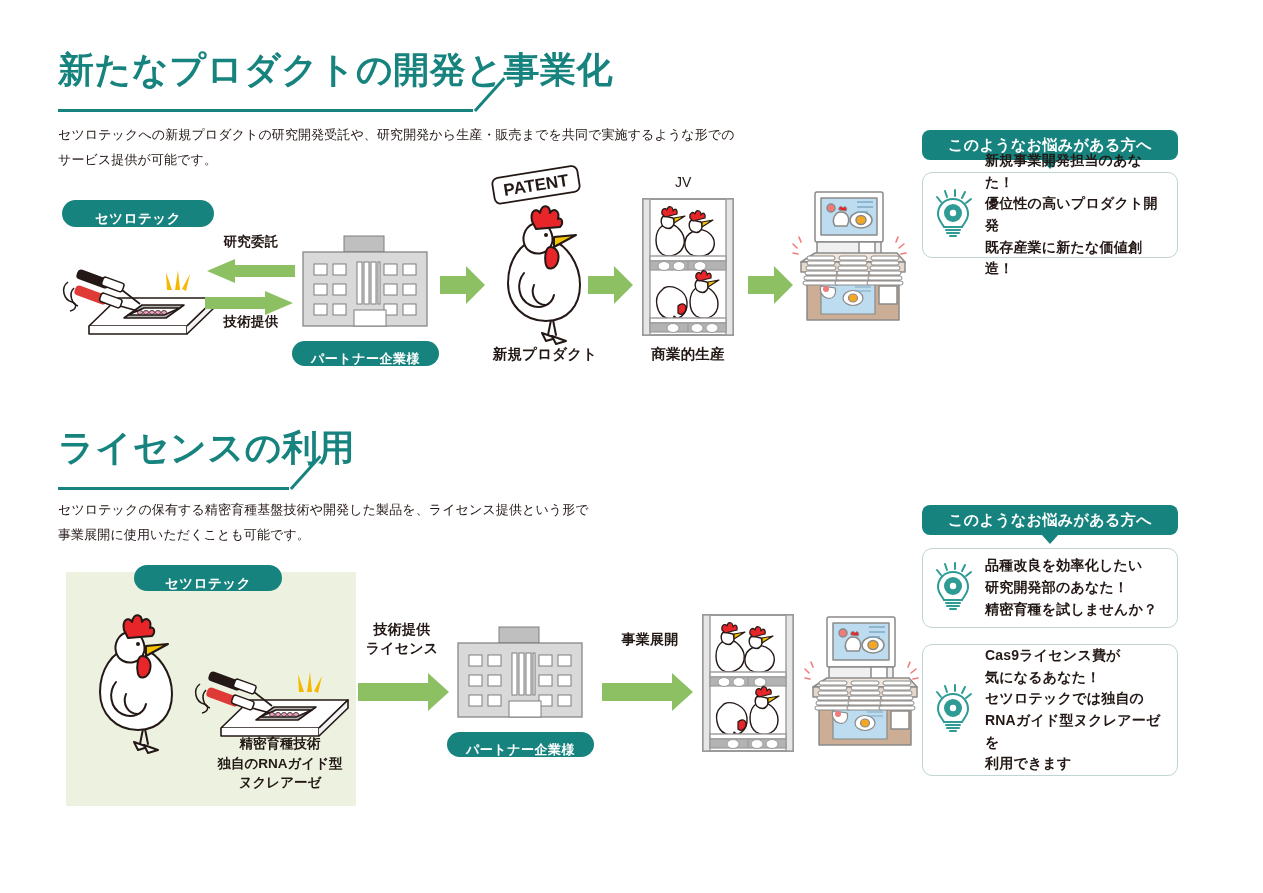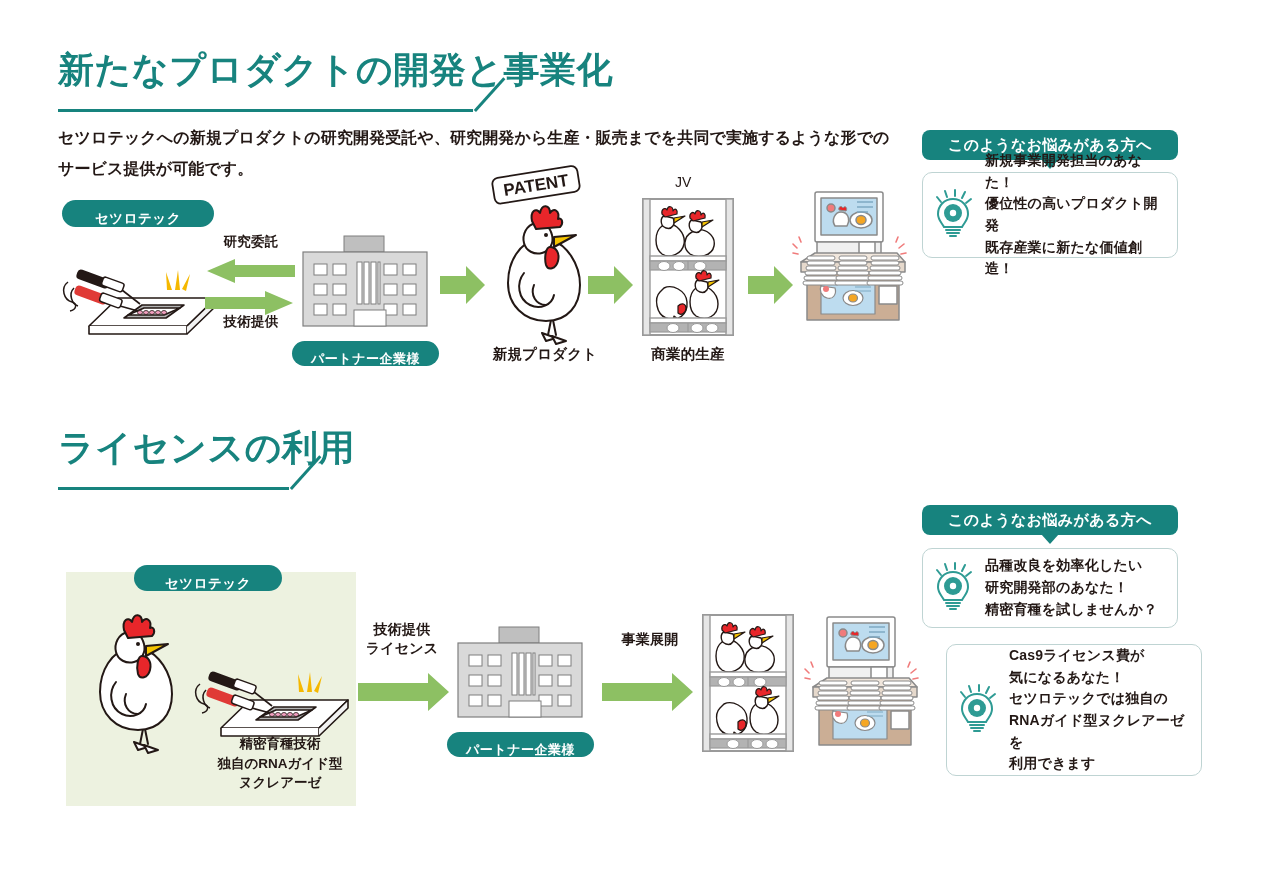--- a/index.html
+++ b/index.html
@@ -21,22 +21,22 @@
   .title-rule { position: relative; height: 30px; }
   .title-rule .bar {
     position: absolute; left: 0; bottom: 8px; height: 3px; background: #17837E;
   }
   .title-rule .slash {
     position: absolute; bottom: 8px; height: 3px; background: #17837E;
     transform-origin: left bottom; transform: rotate(-48deg);
   }
 
   .lead {
-    position: absolute; font-size: 16px; line-height: 1.95;
-    color: #231815; font-weight: bold; letter-spacing: .1px; white-space: pre-line;
+    position: absolute; font-size: 13px; line-height: 1.95;
+    color: #231815; font-weight: normal; letter-spacing: .1px; white-space: pre-line;
   }
 
   
   .pill {
     position: absolute; background: #17837E; color: #fff;
     font-size: 14px; font-weight: bold; border-radius: 999px;
     padding: 18px 20px 7px; white-space: nowrap; letter-spacing: .5px;
     display: flex; align-items: center; justify-content: center;
   }
 
@@ -375,20 +375,22 @@
   </div>
 
   <div class="section-head" style="left:58px; top:428px;">
     <div class="section-title">ライセンスの利用</div>
     <div class="title-rule">
       <div class="bar" style="width:231px;"></div>
       <div class="slash" style="left:234px; width:44px;"></div>
     </div>
   </div>
 
+  <div class="lead" style="left:58px; top:497px; width:700px;">セツロテックの保有する精密育種基盤技術や開発した製品を、ライセンス提供という形で
+事業展開に使用いただくことも可能です。</div>
 
   <div class="panel" style="left:66px; top:572px; width:290px; height:234px;"></div>
 
   <div class="pill" style="left:134px; top:565px; width:148px; height:26px; font-size:13.5px;">セツロテック</div>
 
   <div class="art" style="left:82px; top:604px;">
     <svg width="110" height="150" viewBox="0 0 110 150">
       <g stroke="#231815" stroke-width="2" fill="#ffffff" stroke-linejoin="round" stroke-linecap="round">
         <path d="M62 120 L58 140 M62 120 L66 140" fill="none"></path>
         <path d="M52 138 L66 143 L56 146 Z" fill="#ffffff"></path>
@@ -619,21 +621,21 @@
         </g>
         <circle cx="22" cy="26" r="9" fill="#2E9B94"></circle>
         <circle cx="22" cy="26" r="3.2" fill="#ffffff"></circle>
       </svg>
     </span>
     <span class="callout-text">品種改良を効率化したい
 研究開発部のあなた！
 精密育種を試しませんか？</span>
   </div>
 
-  <div class="callout-box" style="left:922px; top:644px; width:256px; height:132px;margin-left:24px;">
+  <div class="callout-box" style="left:922px; top:644px; width:256px; height:132px;">
     <span>
       <svg width="44" height="52" viewBox="0 0 44 52">
         <g stroke="#2E9B94" stroke-width="2" stroke-linecap="round" fill="none">
           <path d="M6 10 L10 15"></path>
             <path d="M14 4 L16 10"></path>
             <path d="M24 3 L24 9"></path>
           <path d="M34 5 L31 11"></path>
             <path d="M40 12 L35 16"></path>
         </g>
         <path d="M22 12 C13 12 7 19 7 27 C7 33 11 36 13 40 L31 40 C33 36 37 33 37 27 C37 19 31 12 22 12 Z" fill="none" stroke="#2E9B94" stroke-width="2"></path>

